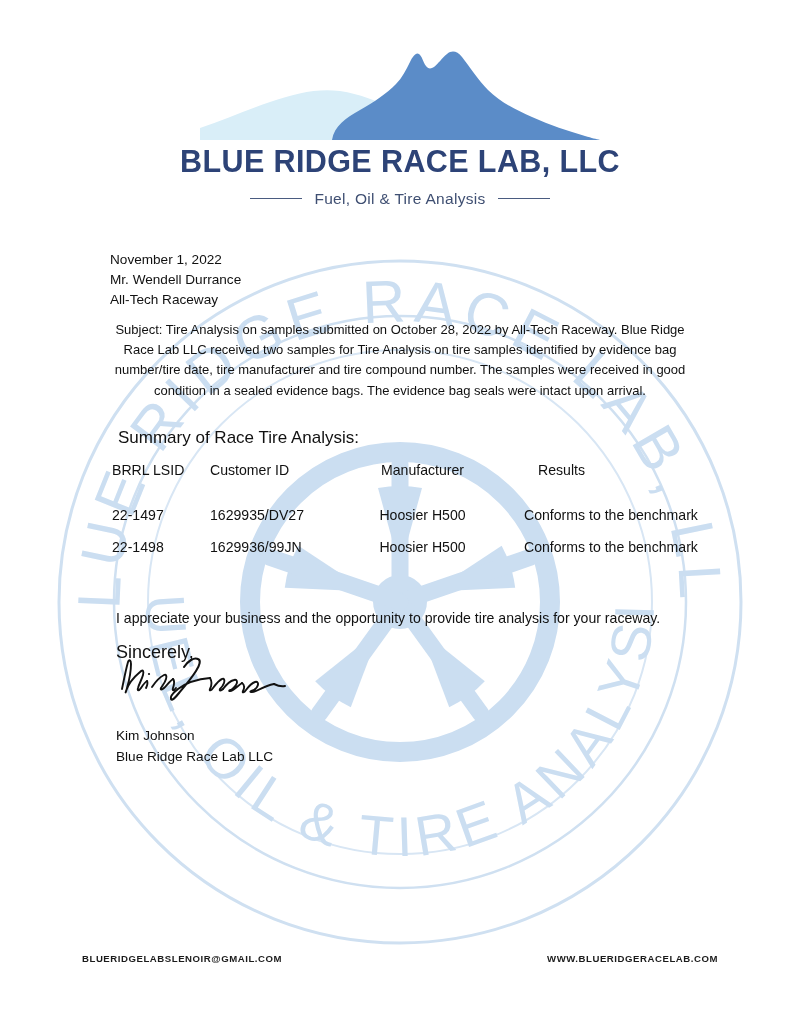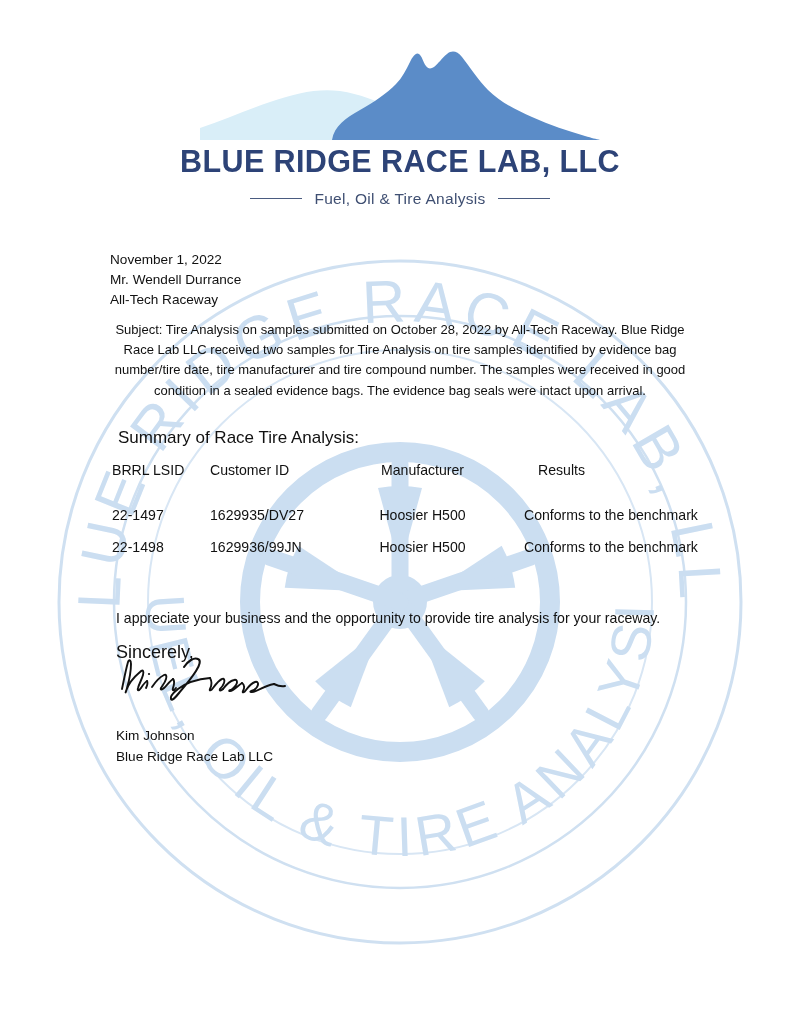--- a/index.html
+++ b/index.html
@@ -308,14 +308,18 @@
                  C137,31 140,28 143,27 C146,26 147,29 145,32
                  C143,35 140,36 139,36 C137,37 140,38 144,36 C150,33 156,30 162,29" stroke-width="1.9"></path>
         <path d="M162,29 C166,31 169,32 173,31" stroke-width="2"></path>
       </g>
     </svg>
 
     <div class="blk signer">Kim Johnson
 Blue Ridge Race Lab LLC</div>
   </div>
 
+  <div class="footer">
+    <span>BLUERIDGELABSLENOIR@GMAIL.COM</span>
+    <span>WWW.BLUERIDGERACELAB.COM</span>
+  </div>
 
 </div>
 
 </body></html>

